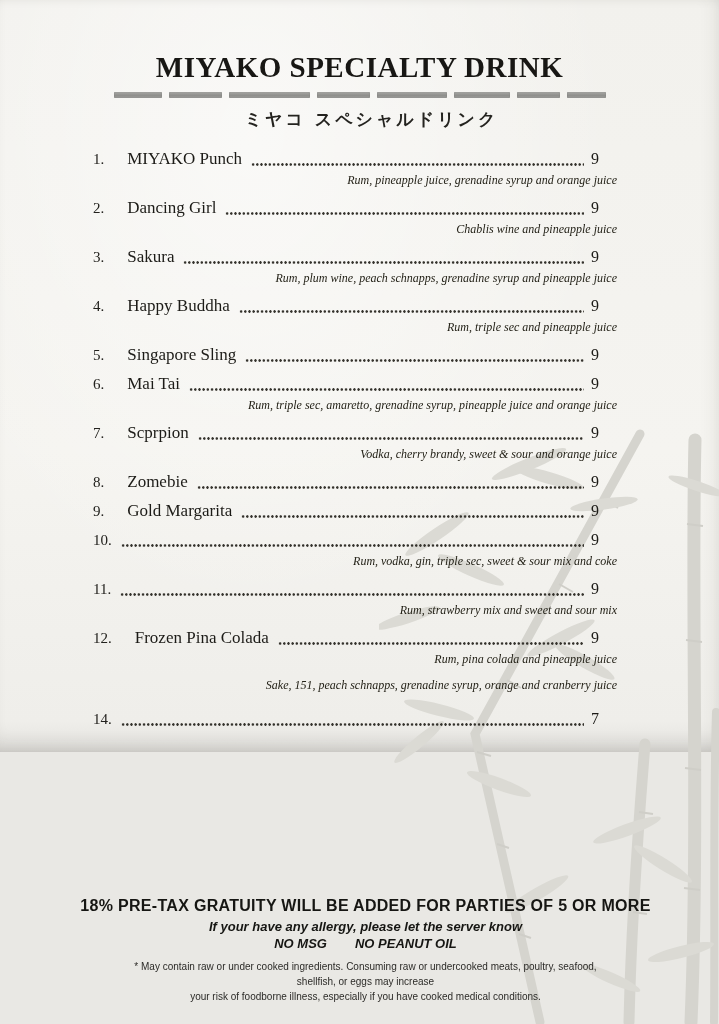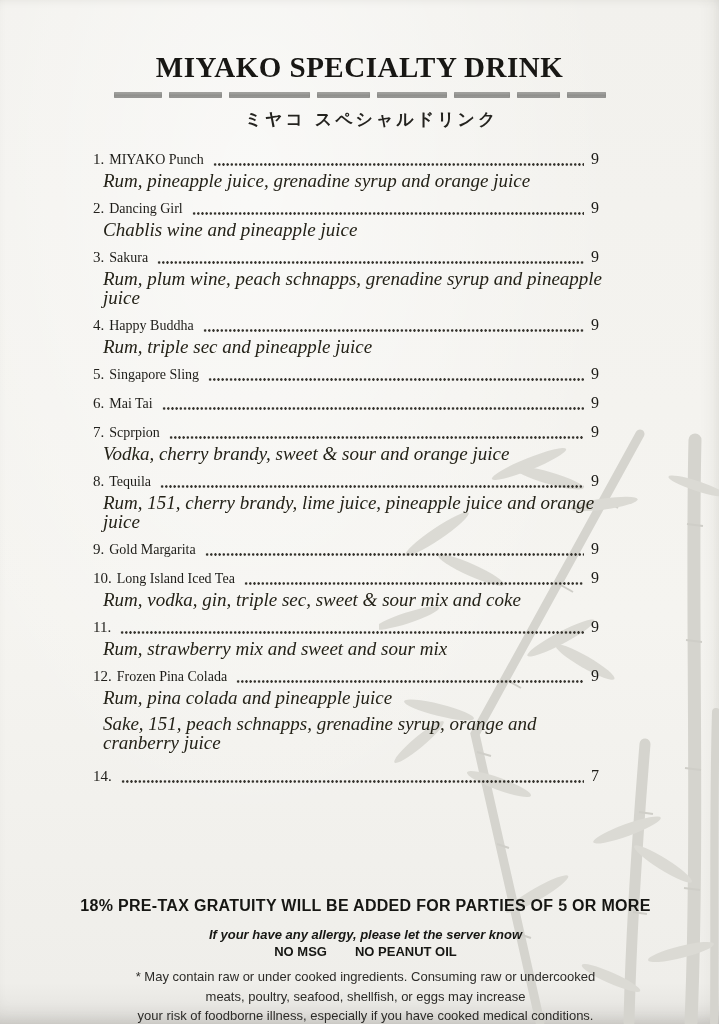--- a/index.html
+++ b/index.html
@@ -2,21 +2,21 @@
 <html><head>
 <meta charset="utf-8">
 <style>
   html,body { margin:0; padding:0; }
   body {
     width:719px; height:1024px; overflow:hidden;
     background:#e9e8e4;
     font-family:"Liberation Serif", serif;
   }
   .page {
-    position:relative; width:719px; height:1024px;
+    position:relative; width:719px; height:752px;
     background:
       radial-gradient(ellipse at 35% 18%, rgba(255,255,255,0.55), rgba(255,255,255,0) 55%),
       linear-gradient(180deg, #f2f1ed 0%, #f5f4f0 60%, #efeeea 96%, #e2e1dd 100%);
     box-shadow:
       inset 0 -16px 18px -12px rgba(60,58,52,0.18),
       inset -14px 0 20px -14px rgba(60,58,52,0.12),
       inset 0 8px 12px -10px rgba(60,58,52,0.10);
     color:#1e1d1a;
   }
   .content { position:relative; z-index:2; }
@@ -39,47 +39,47 @@
   .subtitle {
     font-family:"DejaVu Sans", sans-serif;
     font-size:17px; font-weight:600; letter-spacing:3px; color:#24231f;padding-left:24px;
   }
 
   
   .menu { margin:17px 0 0 93px; width:524px; }
   .item { margin-bottom:7px; }
   .item-row { display:flex; align-items:baseline; line-height:21px; }
   .num { font-size:15px; color:#22211d; }
-  .name { font-size:14px; margin-left:5px; white-space:nowrap; color:#1c1b17; }
+  .name { font-size:17px; margin-left:23px; white-space:nowrap; color:#1c1b17; }
   .leader {
     flex:1; height:3px; align-self:flex-end; margin:0 7px 4px 9px;
     background-image:radial-gradient(circle at 50% 50%, #35332d 1.05px, rgba(0,0,0,0) 1.45px);
     background-size:4.2px 3px; background-repeat:repeat-x;
   }
   .price { font-size:16px; width:26px; color:#1c1b17; }
   .desc {
-    font-style:italic; font-size:19px; line-height:19px;
-    margin:1px 0 0 10px; color:#242218;
+    font-style:italic; font-size:12px; line-height:19px;
+    margin:1px 0 0 10px; color:#242218;text-align:right;
   }
   .desc:empty { display:none; }
   .menu .item:last-child { margin-top:13px; }
 
   
   .footer {
     position:absolute; top:897px; left:12px; right:0; z-index:2;
     text-align:center; font-family:"Liberation Sans", sans-serif; color:#161613;
   }
   .gratuity { font-size:16px; font-weight:bold; letter-spacing:0.3px; }
-  .allergy  { font-size:13px; font-weight:bold; font-style:italic; margin-top:12px; }
+  .allergy  { font-size:13px; font-weight:bold; font-style:italic; margin-top:4px; }
   .nomsg-row {
     display:flex; justify-content:center; gap:28px;
-    font-size:13px; font-weight:bold; margin-top:2px;
+    font-size:13px; font-weight:bold; font-style:italic; margin-top:2px;
   }
   .disclaimer {
-    margin:8px auto 0 auto; font-size:13px; line-height:1.5;
+    margin:8px auto 0 auto; font-size:10px; line-height:1.5;
     color:#2c2b28; max-width:470px;
   }
 
   
   .watermark {
     position:absolute; left:379px; top:412px; width:340px; height:612px;
     z-index:1; pointer-events:none;
   }
 </style>
 </head>
@@ -188,55 +188,54 @@
           </div>
         </div>
 
         <div class="item">
           <div class="item-row">
             <span class="num">6.</span>
             <span class="name">Mai Tai</span>
             <span class="leader"></span>
             <span class="price">9</span>
           </div>
+          <div class="desc">Rum, triple sec, amaretto, grenadine syrup, pineapple juice and orange juice</div>
         </div>
 
         <div class="item">
           <div class="item-row">
             <span class="num">7.</span>
             <span class="name">Scprpion</span>
             <span class="leader"></span>
             <span class="price">9</span>
           </div>
           <div class="desc">Vodka, cherry brandy, sweet &amp; sour and orange juice</div>
         </div>
 
         <div class="item">
           <div class="item-row">
             <span class="num">8.</span>
-            <span class="name">Tequila</span>
-            <span class="leader"></span>
-            <span class="price">9</span>
-          </div>
-          <div class="desc">Rum, 151, cherry brandy, lime juice, pineapple juice and orange juice</div>
+            <span class="name">Zomebie</span>
+            <span class="leader"></span>
+            <span class="price">9</span>
+          </div>
         </div>
 
         <div class="item">
           <div class="item-row">
             <span class="num">9.</span>
             <span class="name">Gold Margarita</span>
             <span class="leader"></span>
             <span class="price">9</span>
           </div>
         </div>
 
         <div class="item">
           <div class="item-row">
             <span class="num">10.</span>
-            <span class="name">Long Island Iced Tea</span>
             <span class="leader"></span>
             <span class="price">9</span>
           </div>
           <div class="desc">Rum, vodka, gin, triple sec, sweet &amp; sour mix and coke</div>
         </div>
 
         <div class="item">
           <div class="item-row">
             <span class="num">11.</span>
             <span class="leader"></span>

